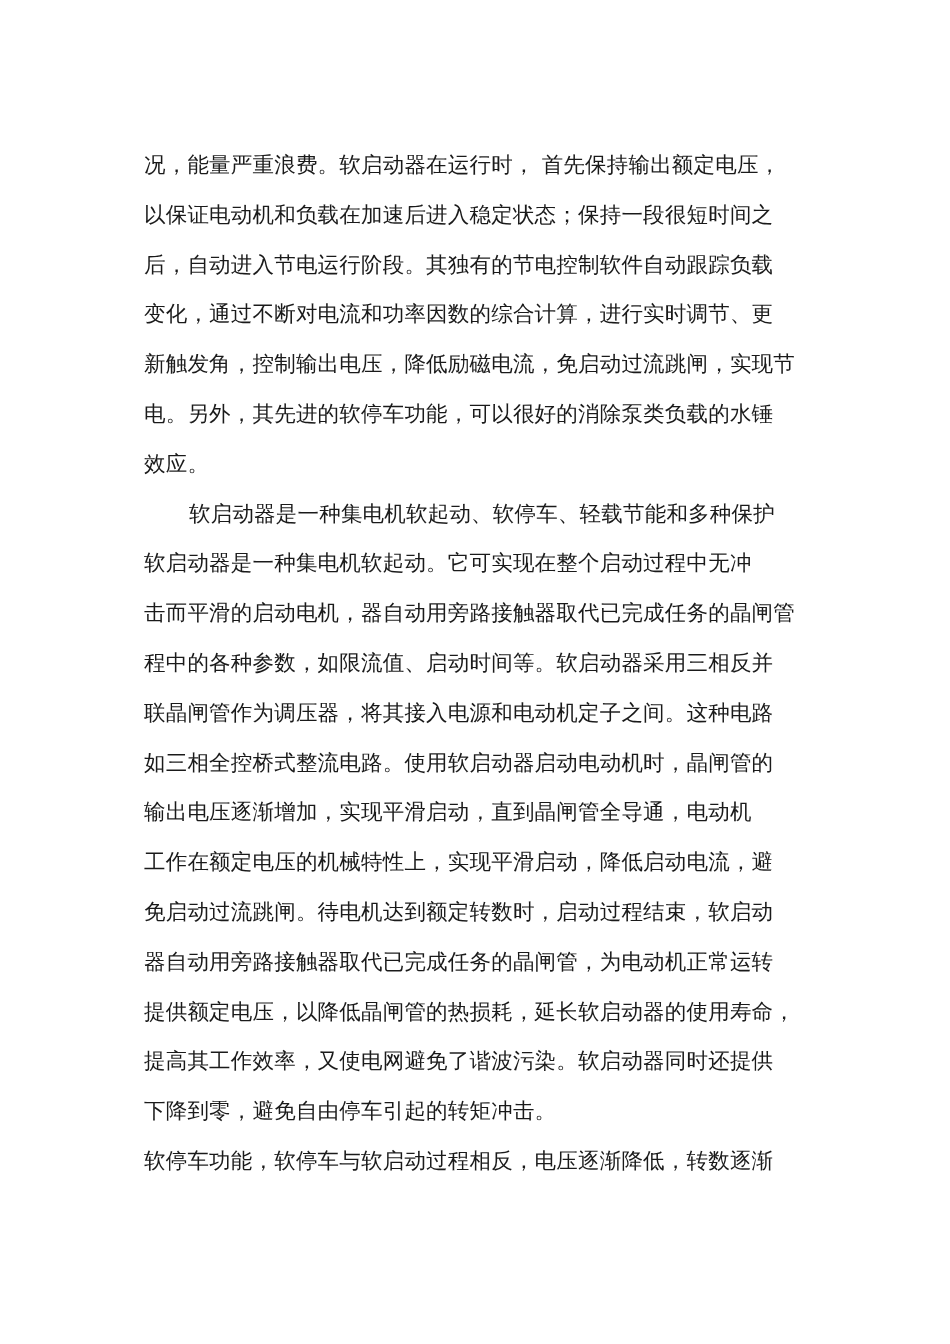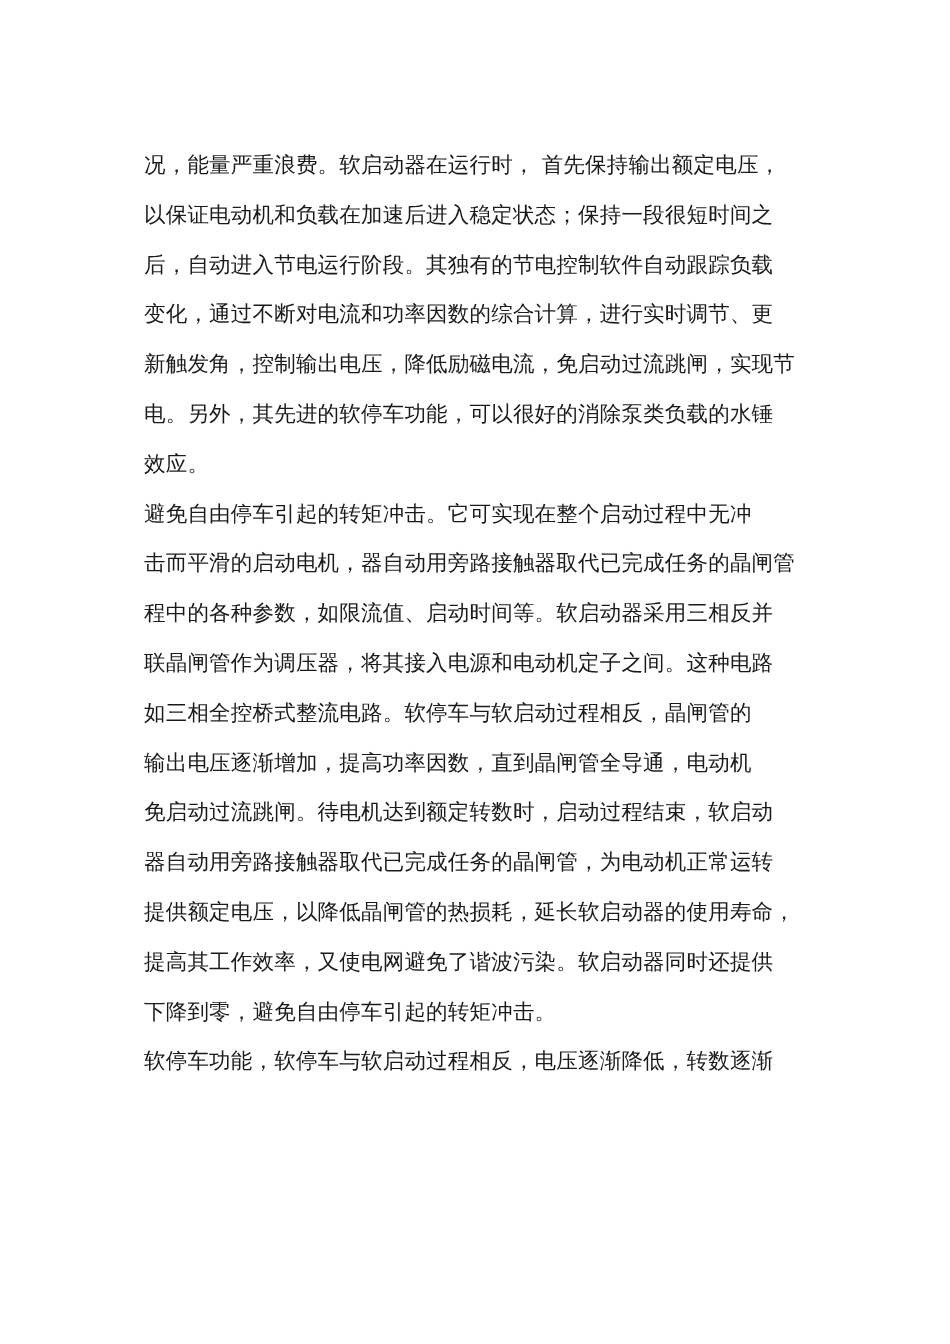--- a/index.html
+++ b/index.html
@@ -42,26 +42,28 @@
     <div class="line">以保证电动机和负载在加速后进入稳定状态；保持一段很短时间之</div>
     <div class="line">后，自动进入节电运行阶段。其独有的节电控制软件自动跟踪负载</div>
     <div class="line">变化，通过不断对电流和功率因数的综合计算，进行实时调节、更</div>
     <div class="line">新触发角，控制输出电压，降低励磁电流，免启动过流跳闸，实现节</div>
     <div class="line">电。另外，其先进的软停车功能，可以很好的消除泵类负载的水锤</div>
     <div class="line">效应。</div>
   </div>
 
 
   <div class="paragraph">
-    <div class="line">避免自由停车引起的转矩冲击。它可实现在整个启动过程中无冲</div>
+    <div class="line indent">软启动器是一种集电机软起动、软停车、轻载节能和多种保护</div>
+    <div class="line">软启动器是一种集电机软起动。它可实现在整个启动过程中无冲</div>
     <div class="line">击而平滑的启动电机，器自动用旁路接触器取代已完成任务的晶闸管</div>
     <div class="line">程中的各种参数，如限流值、启动时间等。软启动器采用三相反并</div>
     <div class="line">联晶闸管作为调压器，将其接入电源和电动机定子之间。这种电路</div>
-    <div class="line">如三相全控桥式整流电路。软停车与软启动过程相反，晶闸管的</div>
-    <div class="line">输出电压逐渐增加，提高功率因数，直到晶闸管全导通，电动机</div>
+    <div class="line">如三相全控桥式整流电路。使用软启动器启动电动机时，晶闸管的</div>
+    <div class="line">输出电压逐渐增加，实现平滑启动，直到晶闸管全导通，电动机</div>
+    <div class="line">工作在额定电压的机械特性上，实现平滑启动，降低启动电流，避</div>
     <div class="line">免启动过流跳闸。待电机达到额定转数时，启动过程结束，软启动</div>
     <div class="line">器自动用旁路接触器取代已完成任务的晶闸管，为电动机正常运转</div>
     <div class="line">提供额定电压，以降低晶闸管的热损耗，延长软启动器的使用寿命，</div>
     <div class="line">提高其工作效率，又使电网避免了谐波污染。软启动器同时还提供</div>
     <div class="line">下降到零，避免自由停车引起的转矩冲击。</div>
     <div class="line">软停车功能，软停车与软启动过程相反，电压逐渐降低，转数逐渐</div>
   </div>
 
 </div>
 

